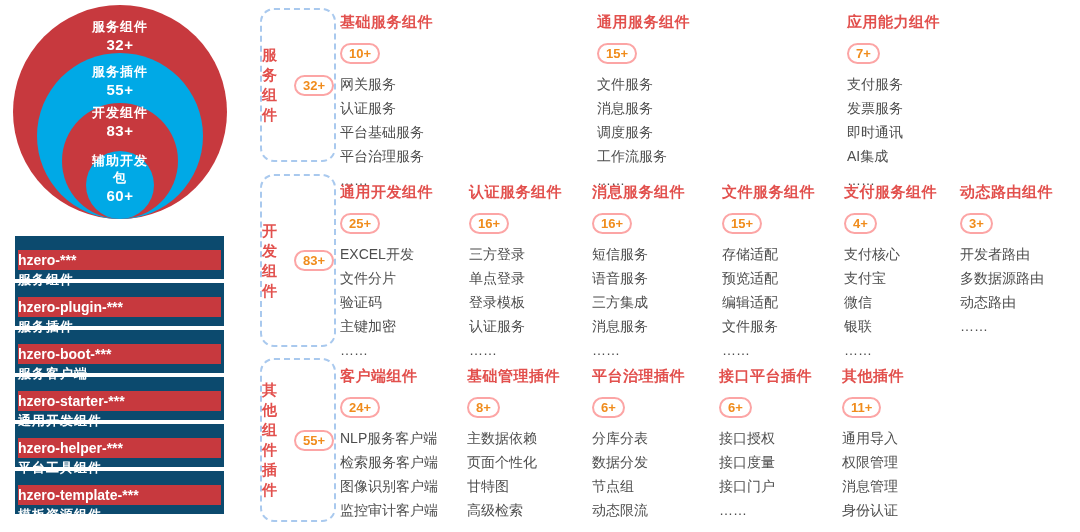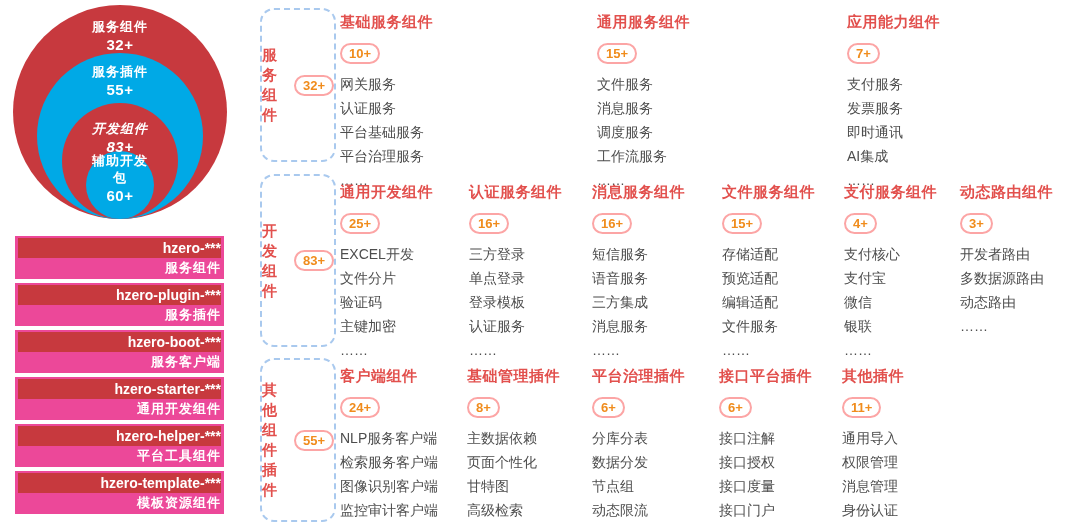--- a/index.html
+++ b/index.html
@@ -15,25 +15,25 @@
   .circle { position:absolute; border-radius:50%; }
   .red  { background:#c7393e; }
   .blue { background:#00a9e6; }
   .c1 { left:3px;  top:1px;   width:214px; height:214px; }
   .c2 { left:27px; top:49px;  width:166px; height:166px; }
   .c3 { left:52px; top:99px;  width:116px; height:116px; }
   .c4 { left:76px; top:147px; width:68px;  height:68px; }
   .ctext { position:absolute; left:0; width:100%; text-align:center; color:#fff; font-weight:bold; }
   .ctext .clabel { display:block; font-size:13px; line-height:17px; letter-spacing:1px; }
   .ctext .ccount { display:block; font-size:15px; line-height:19px; letter-spacing:0.5px; }
-  .t1 { top:14px; } .t2 { top:59px; } .t3 { top:116px;font-style:italic; } .t4 { top:148px; }
+  .t1 { top:14px; } .t2 { top:59px; } .t3 { top:100px; } .t4 { top:148px; }
 
   
   .naming-list { position:absolute; left:15px; top:236px; width:209px; }
-  .naming-item { background:#ec4899; height:43px; margin-bottom:4px; padding:2px 3px; text-align:right; }
+  .naming-item { background:#0c4a6e; height:43px; margin-bottom:4px; padding:14px 3px; text-align:left; }
   .code-bar { background:#c7393e; color:#fff; font-weight:bold; font-size:14px; height:20px; line-height:20px; white-space:nowrap; }
   .naming-label { color:#fff; font-weight:bold; font-size:13px; line-height:18px; padding-top:1px; letter-spacing:1px; }
 
   
   .row { position:absolute; left:260px; display:flex; }
   .row1 { top:8px;   height:154px; }
   .row2 { top:174px; height:173px; }
   .row3 { top:358px; height:164px; }
 
   .row-label-box {
@@ -290,21 +290,20 @@
           <li>数据分发</li>
           <li>节点组</li>
           <li>动态限流</li>
           <li>……</li>
         </ul>
       </div>
       <div class="col">
         <div class="col-title">接口平台插件</div>
         <div class="badge">6+</div>
         <ul class="items">
-          <li>接口注解</li>
           <li>接口授权</li>
           <li>接口度量</li>
           <li>接口门户</li>
           <li>……</li>
         </ul>
       </div>
       <div class="col">
         <div class="col-title">其他插件</div>
         <div class="badge">11+</div>
         <ul class="items">

